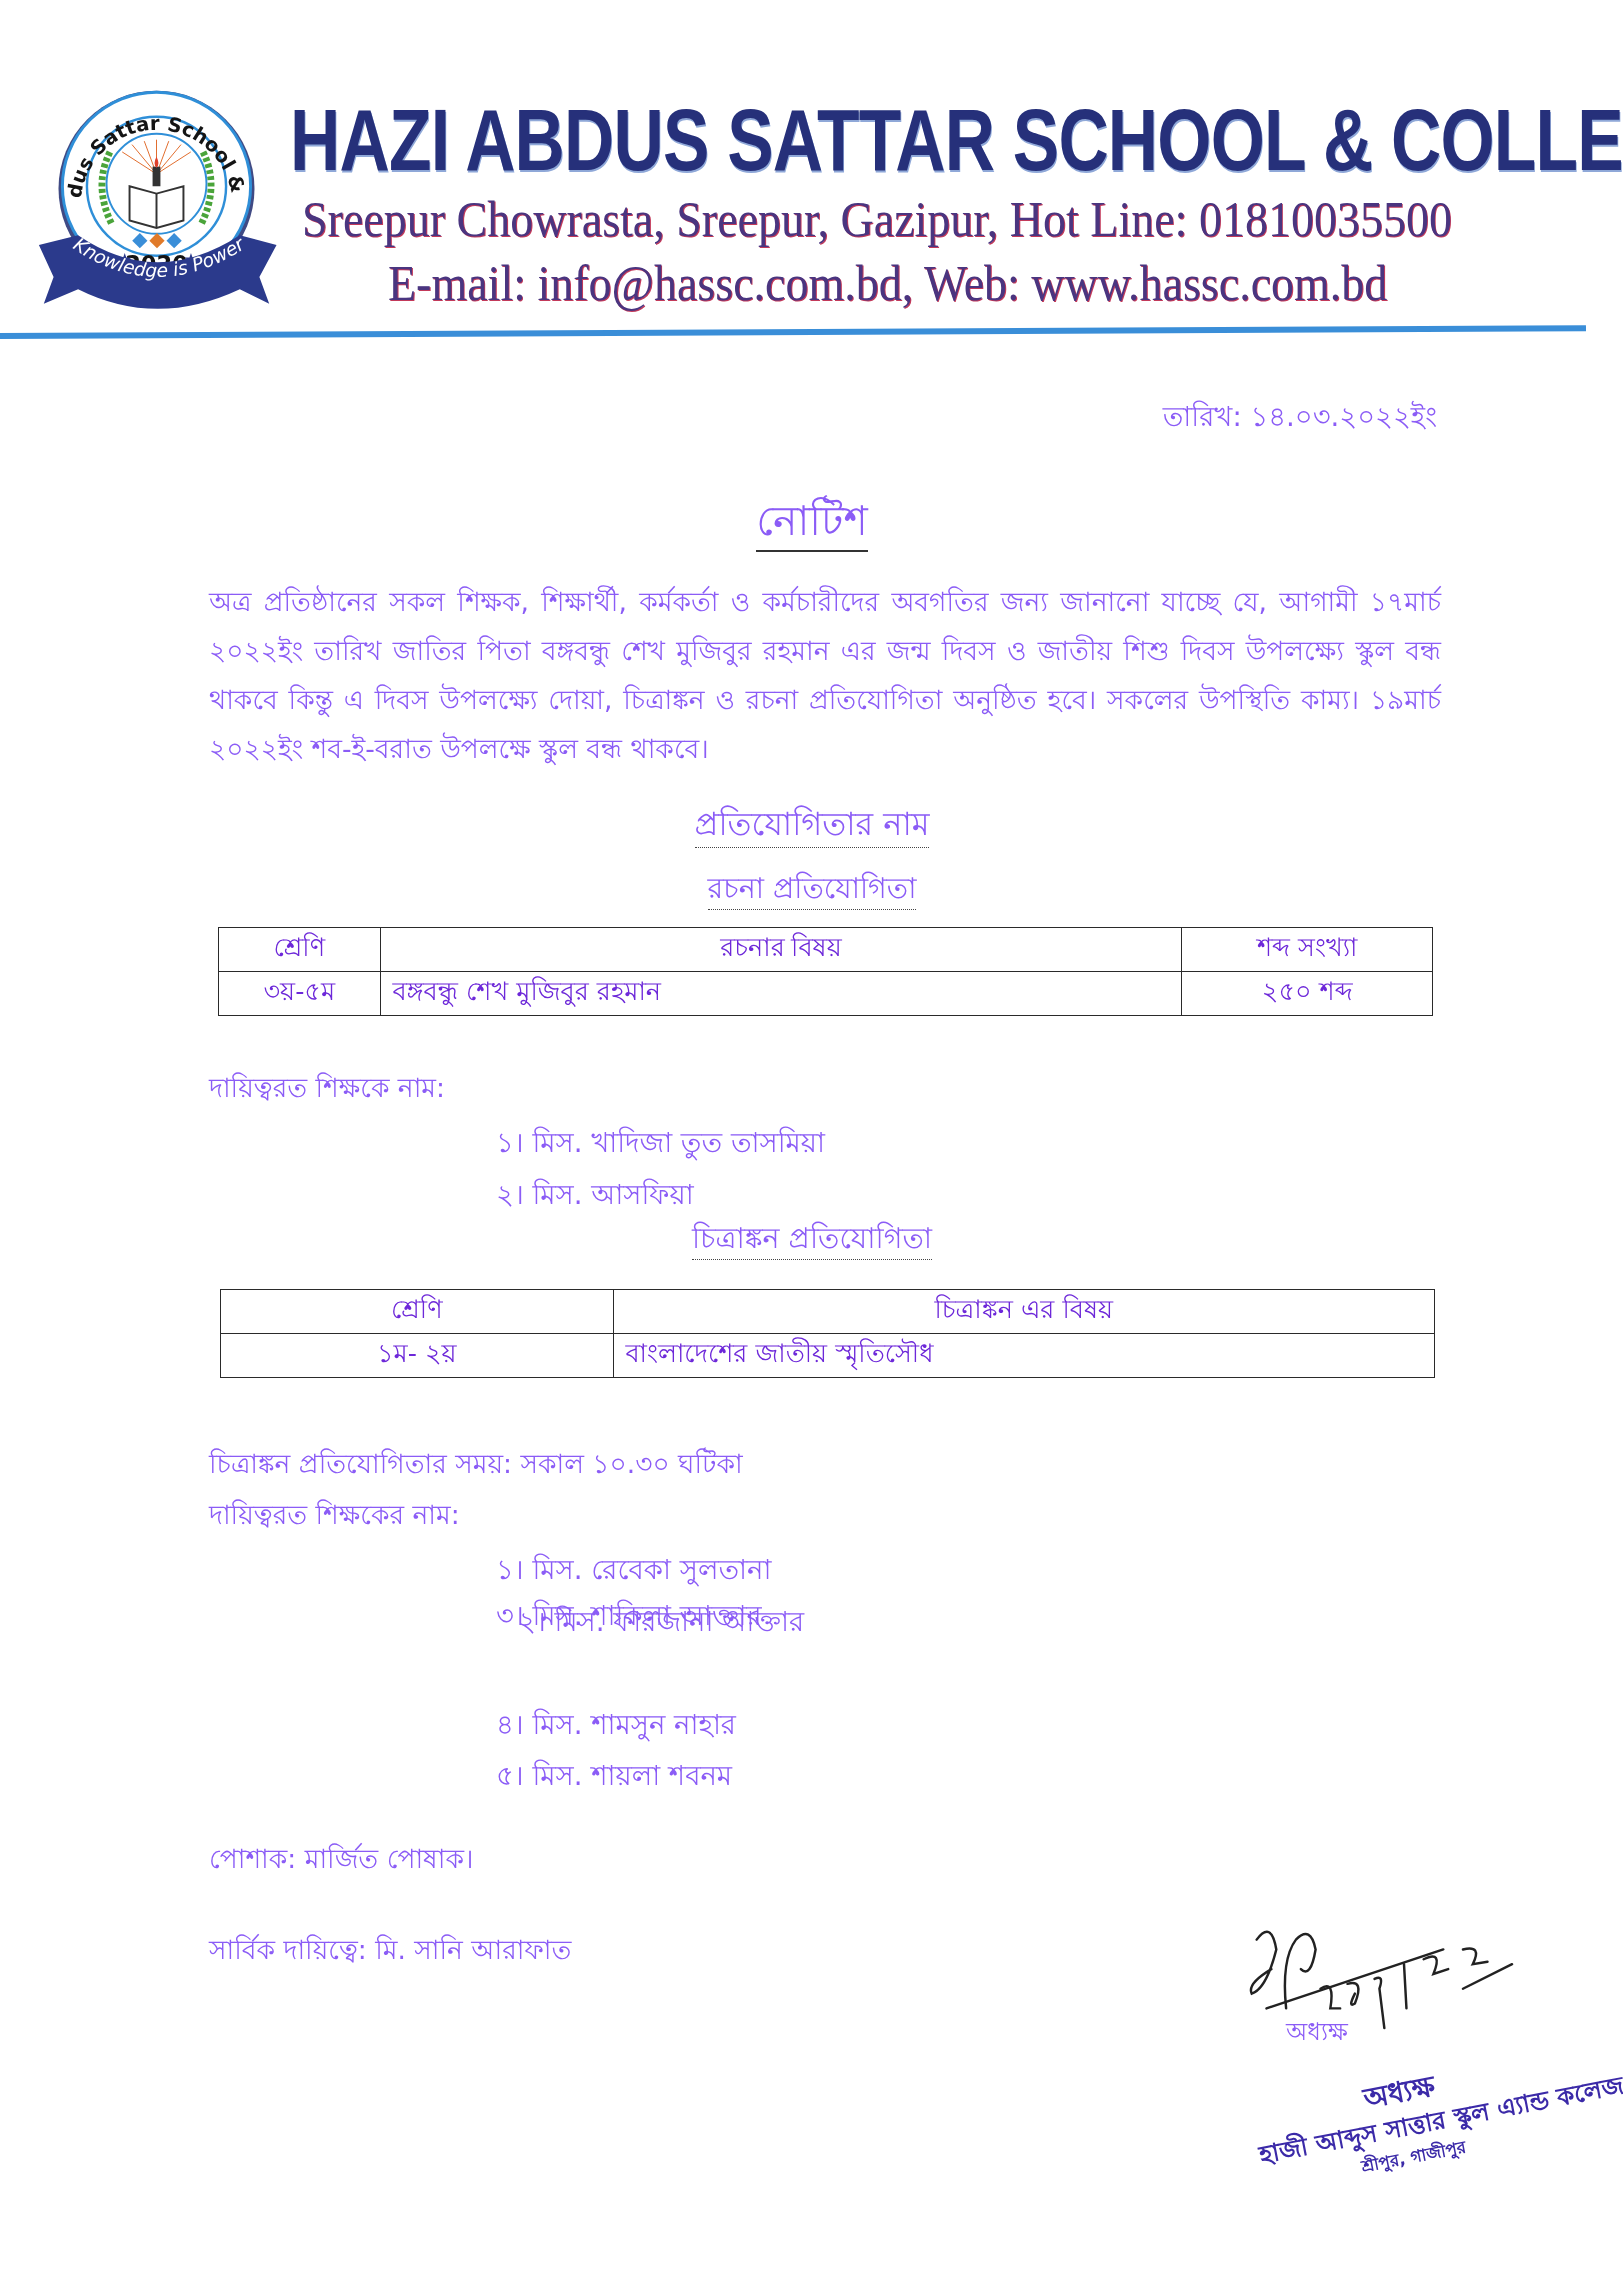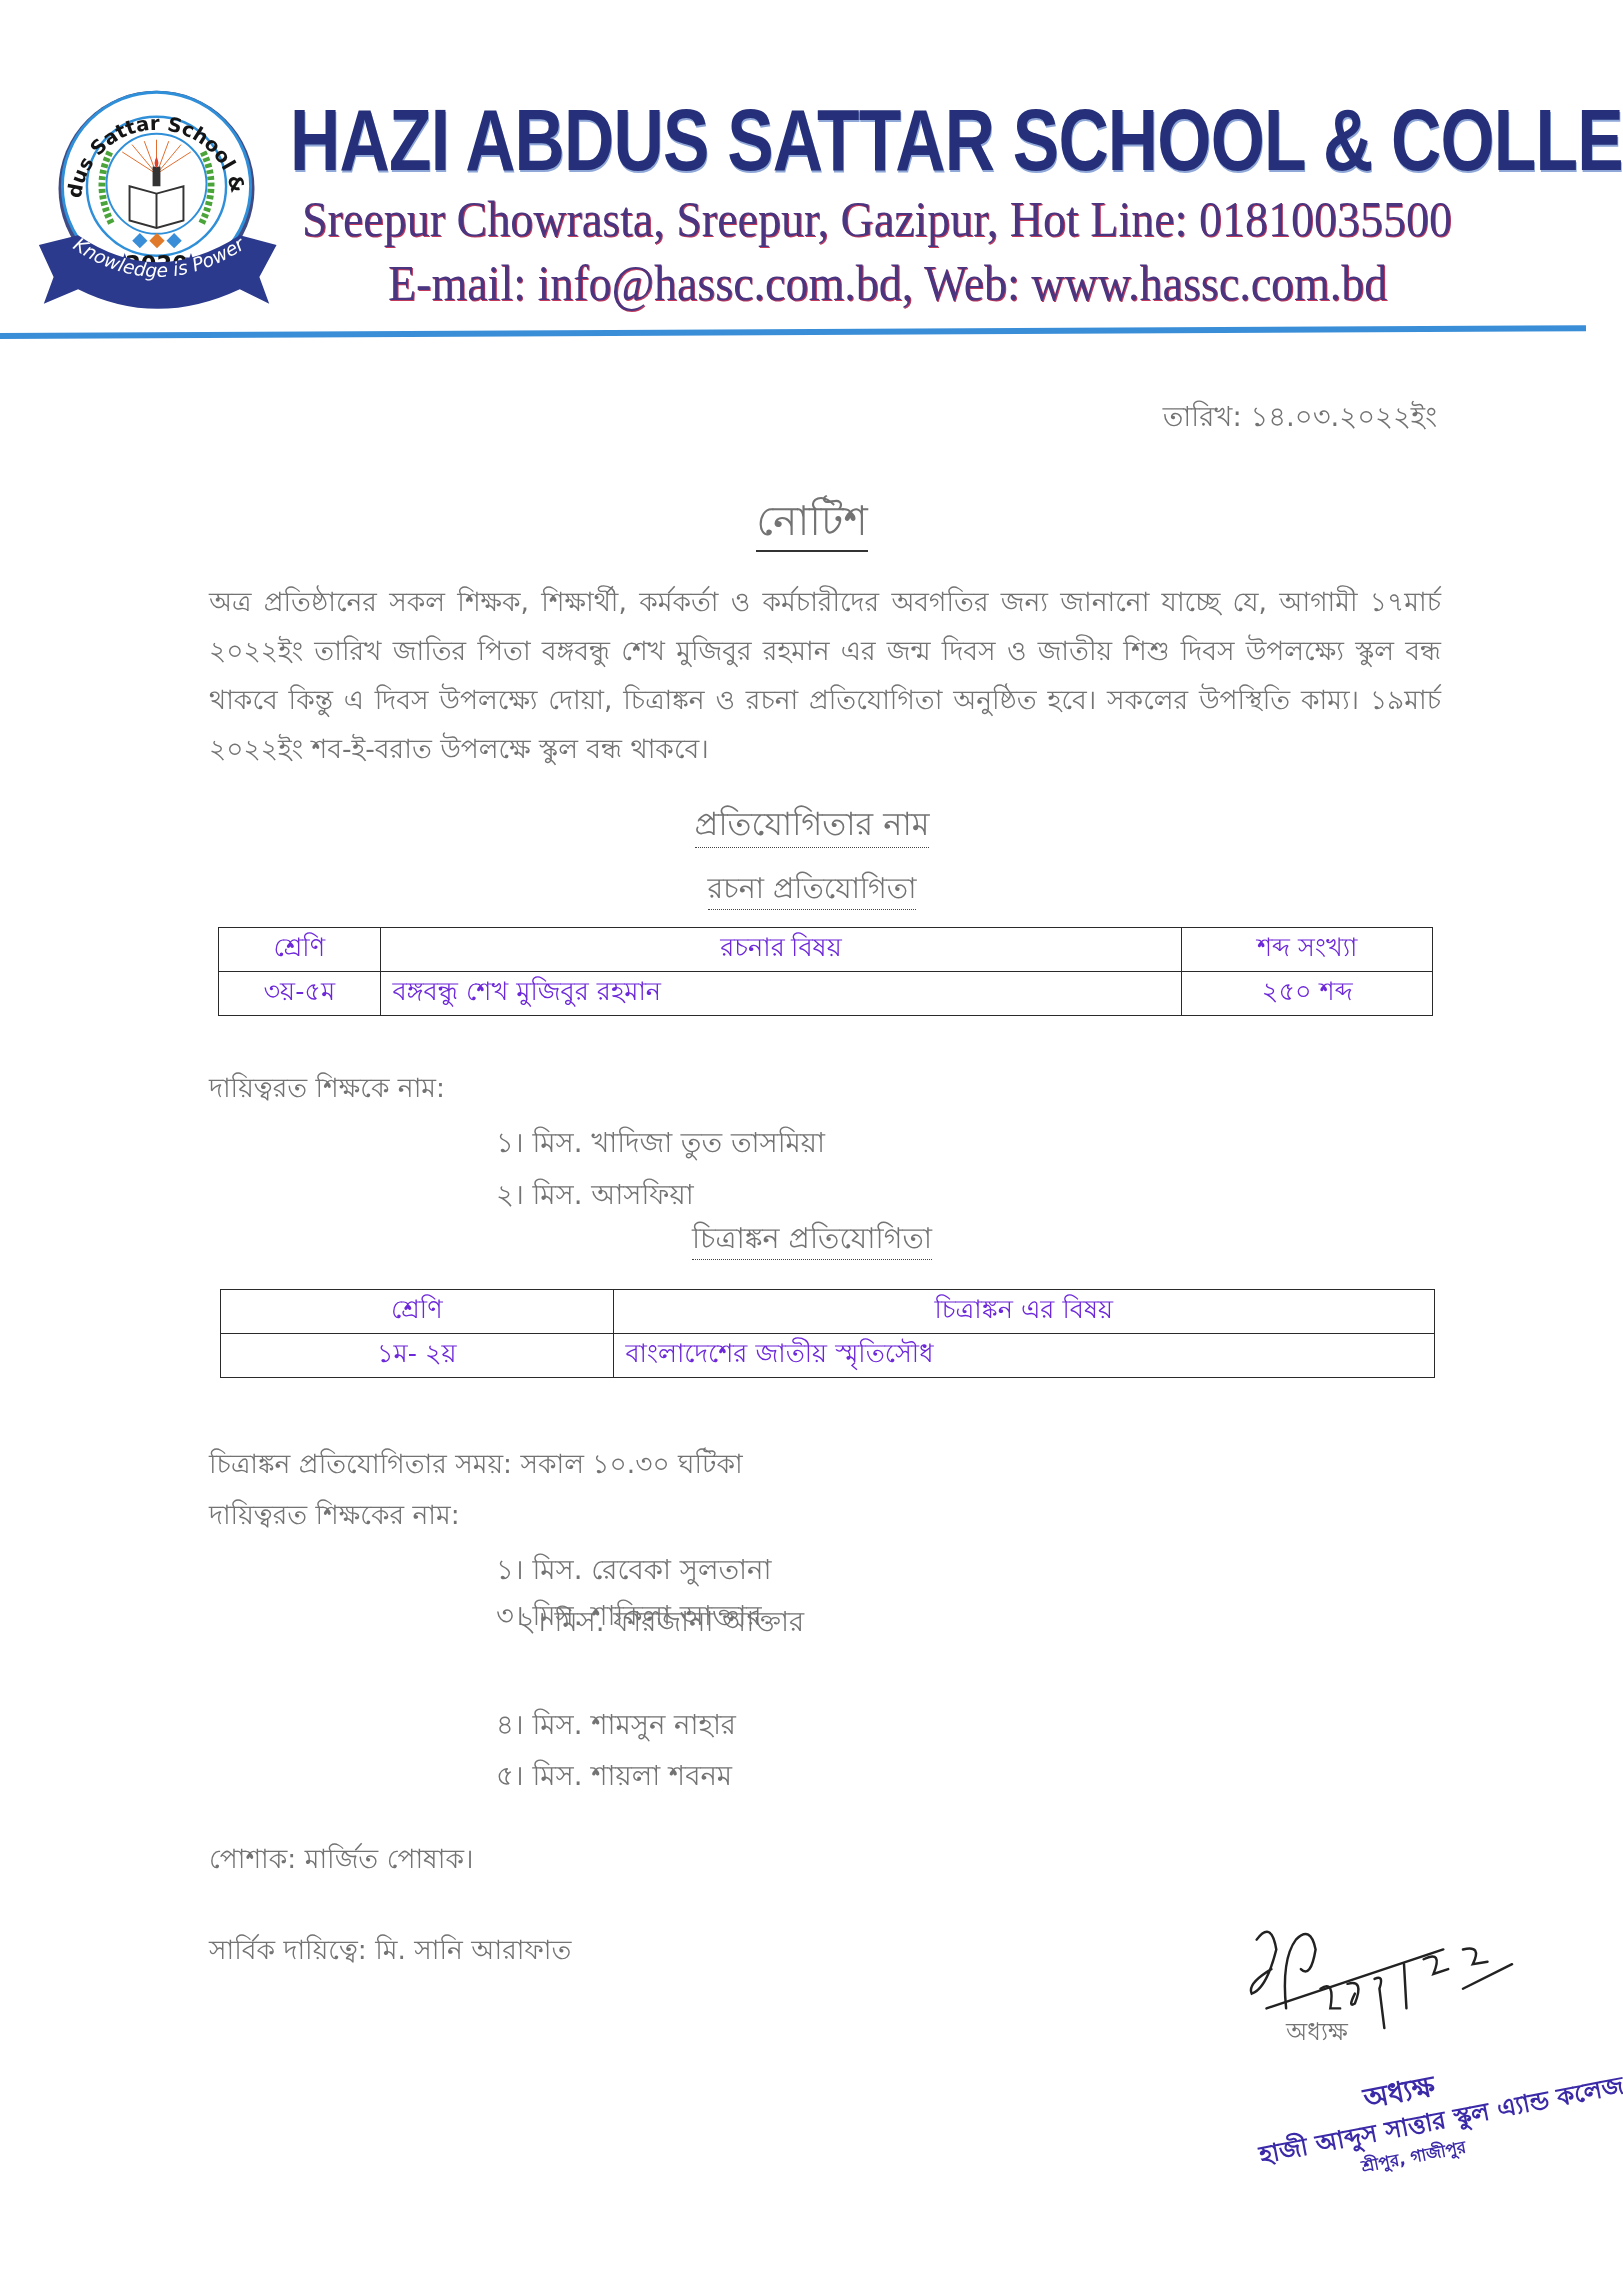--- a/index.html
+++ b/index.html
@@ -18,21 +18,21 @@
      line-height:1; transform:scaleX(0.92); transform-origin:left top;
      text-shadow:1px 1px 0 #c33a5a; }
   #contact-line { left:388px; top:258px; white-space:nowrap;
      font-family:"Liberation Serif", serif; font-size:50px; color:#4a3580;
      line-height:1; transform:scaleX(0.92); transform-origin:left top;
      text-shadow:1px 1px 0 #c33a5a; }
   #header-rule { left:0; top:333px; width:1586px; height:5.9px; background:#3a8ed8;
      transform:rotate(-0.28deg); transform-origin:left center; }
 
   
-  .bn { font-family:"DejaVu Sans", sans-serif; color:#737373; white-space:nowrap; line-height:1; }
+  .bn { font-family:"DejaVu Sans", sans-serif; color:#8b5cf6; white-space:nowrap; line-height:1; }
   #date-line { right:187px; top:403px; font-size:27.5px; }
   #notice-title { left:0; width:1624px; top:501px; text-align:center; font-size:41px; }
   #notice-title span { border-bottom:2px solid #333; padding-bottom:4.9px; }
   #notice-body { left:209px; top:577px; width:1232px; font-size:26.5px; line-height:49px;
      text-align:justify; text-align-last:left; white-space:normal; }
 
   .section-title { left:0; width:1624px; text-align:center; }
   .section-title span { border-bottom:1.5px dotted #444; padding-bottom:3.9px; }
   #comp-heading { top:808px; font-size:32px; }
   #essay-heading { top:875px; font-size:28.5px; }

